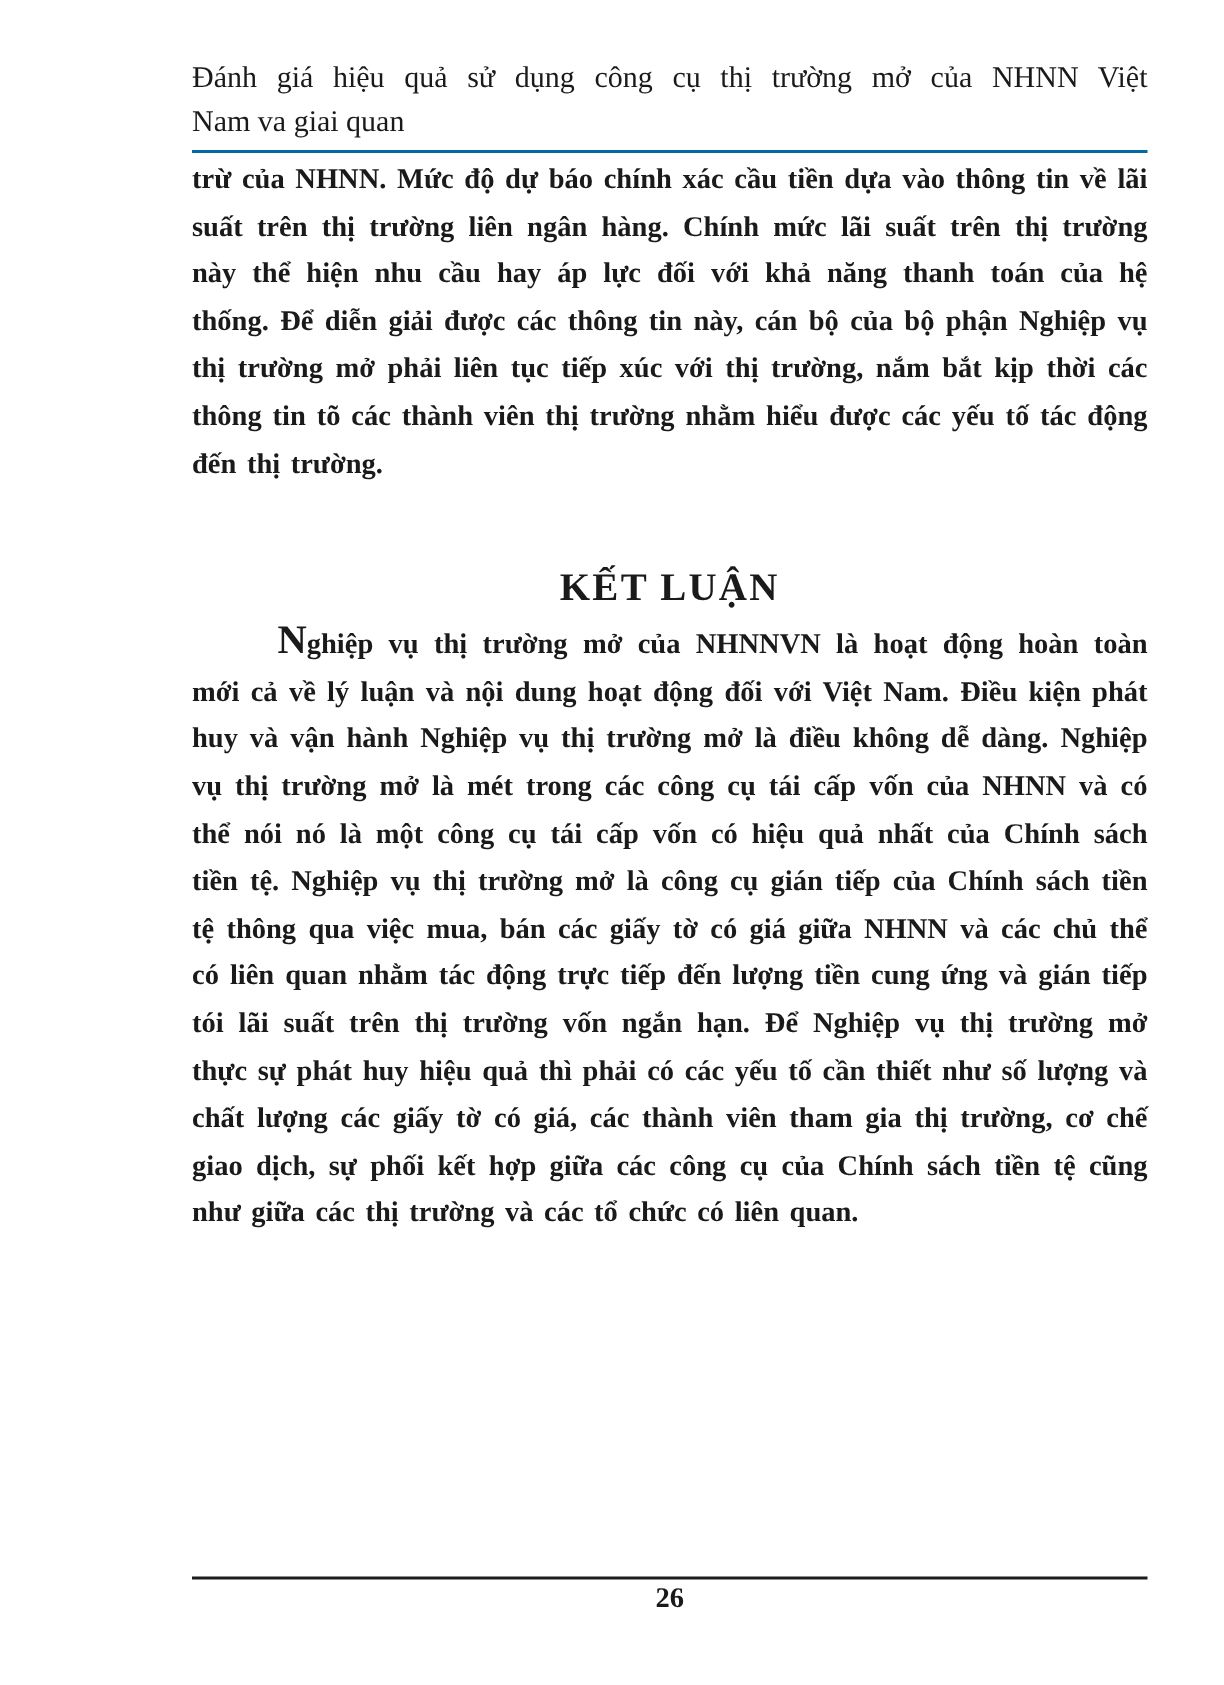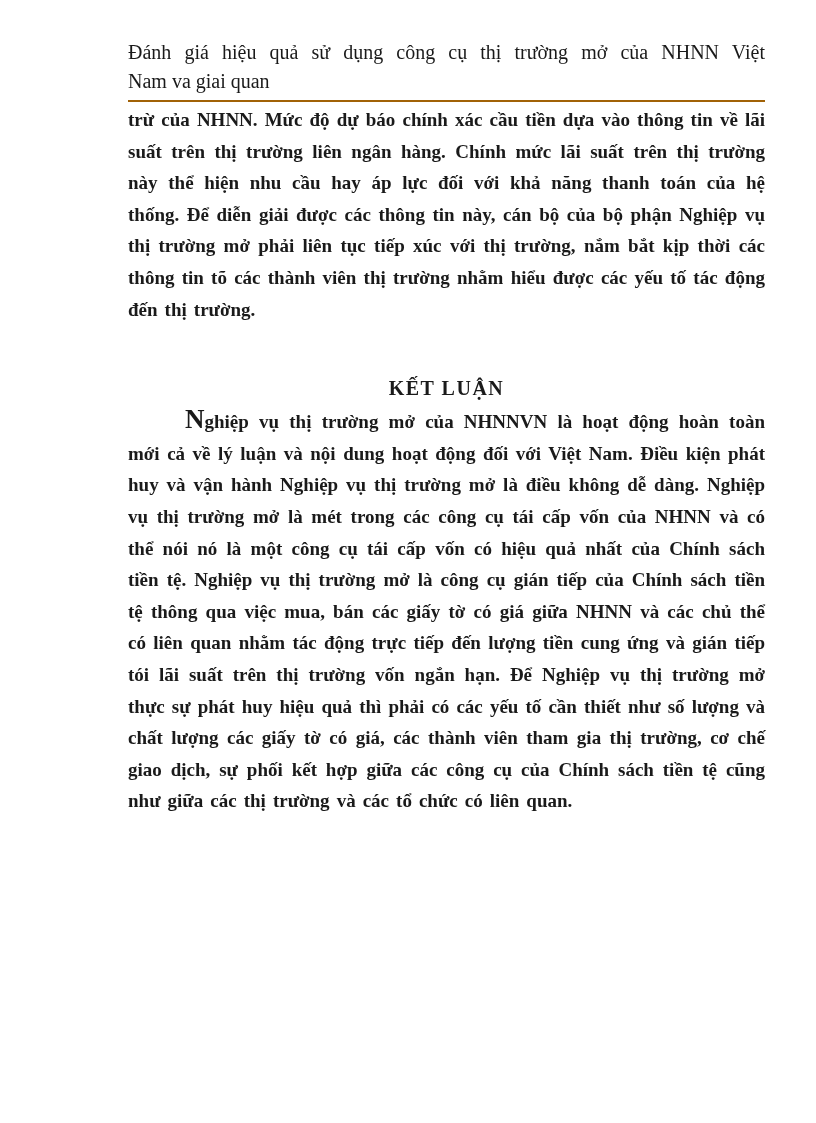--- a/index.html
+++ b/index.html
@@ -20,21 +20,21 @@
     position: absolute;
     left: 128px;
     top: 38px;
     width: 637px;
   }
   .doc-header {
     font-size: 20px;
     line-height: 29px;
     text-align: justify;
     padding-bottom: 4px;
-    border-bottom: 2px solid #a16207;
+    border-bottom: 2px solid #0369a1;
     margin-bottom: 0;
   }
   .doc-header .hline1 {
     text-align-last: justify;
   }
   .body-p {
     margin: 0;
     font-size: 19px;
     line-height: 31.6px;
     text-align: justify;
@@ -42,21 +42,21 @@
     font-weight: bold;
   }
   .body-p.first {
     margin-top: 2px;
   }
   .indent {
     text-indent: 57px;
   }
   .section-heading {
     margin: 52px 0 6px 0;
-    font-size: 20px;
+    font-size: 26px;
     font-weight: bold;
     text-align: center;
     letter-spacing: 1.5px;
   }
   .initial {
     font-size: 27px;
     line-height: 1;
   }
   .doc-footer {
     position: absolute;
@@ -89,13 +89,17 @@
     <p class="body-p first">trừ của NHNN. Mức độ dự báo chính xác cầu tiền dựa vào thông tin về lãi suất trên thị trường liên ngân hàng. Chính mức lãi suất trên thị trường này thể hiện nhu cầu hay áp lực đối với khả năng thanh toán của hệ thống. Để diễn giải được các thông tin này, cán bộ của bộ phận Nghiệp vụ thị trường mở phải liên tục tiếp xúc với thị trường, nắm bắt kịp thời các thông tin tõ các thành viên thị trường nhằm hiểu được các yếu tố tác động đến thị trường.</p>
 
 
     <h2 class="section-heading">KẾT LUẬN</h2>
 
     <p class="body-p indent"><span class="initial">N</span><span>ghiệp vụ thị trường mở của NHNNVN là hoạt động hoàn toàn mới cả về lý luận và nội dung hoạt động đối với Việt Nam. Điều kiện phát huy và vận hành Nghiệp vụ thị trường mở là điều không dễ dàng. Nghiệp vụ thị trường mở là mét trong các công cụ tái cấp vốn của NHNN và có thể nói nó là một công cụ tái cấp vốn có hiệu quả nhất của Chính sách tiền tệ. Nghiệp vụ thị trường mở là công cụ gián tiếp của Chính sách tiền tệ thông qua việc mua, bán các giấy tờ có giá giữa NHNN và các chủ thể có liên quan nhằm tác động trực tiếp đến lượng tiền cung ứng và gián tiếp tói lãi suất trên thị trường vốn ngắn hạn. Để Nghiệp vụ thị trường mở thực sự phát huy hiệu quả thì phải có các yếu tố cần thiết như số lượng và chất lượng các giấy tờ có giá, các thành viên tham gia thị trường, cơ chế giao dịch, sự phối kết hợp giữa các công cụ của Chính sách tiền tệ cũng như giữa các thị trường và các tổ chức có liên quan.</span></p>
 
 
   </div>
 
+  <div class="doc-footer">
+    <div class="footer-rule"></div>
+    <div class="page-number">26</div>
+  </div>
 </div>
 
 </body></html>

